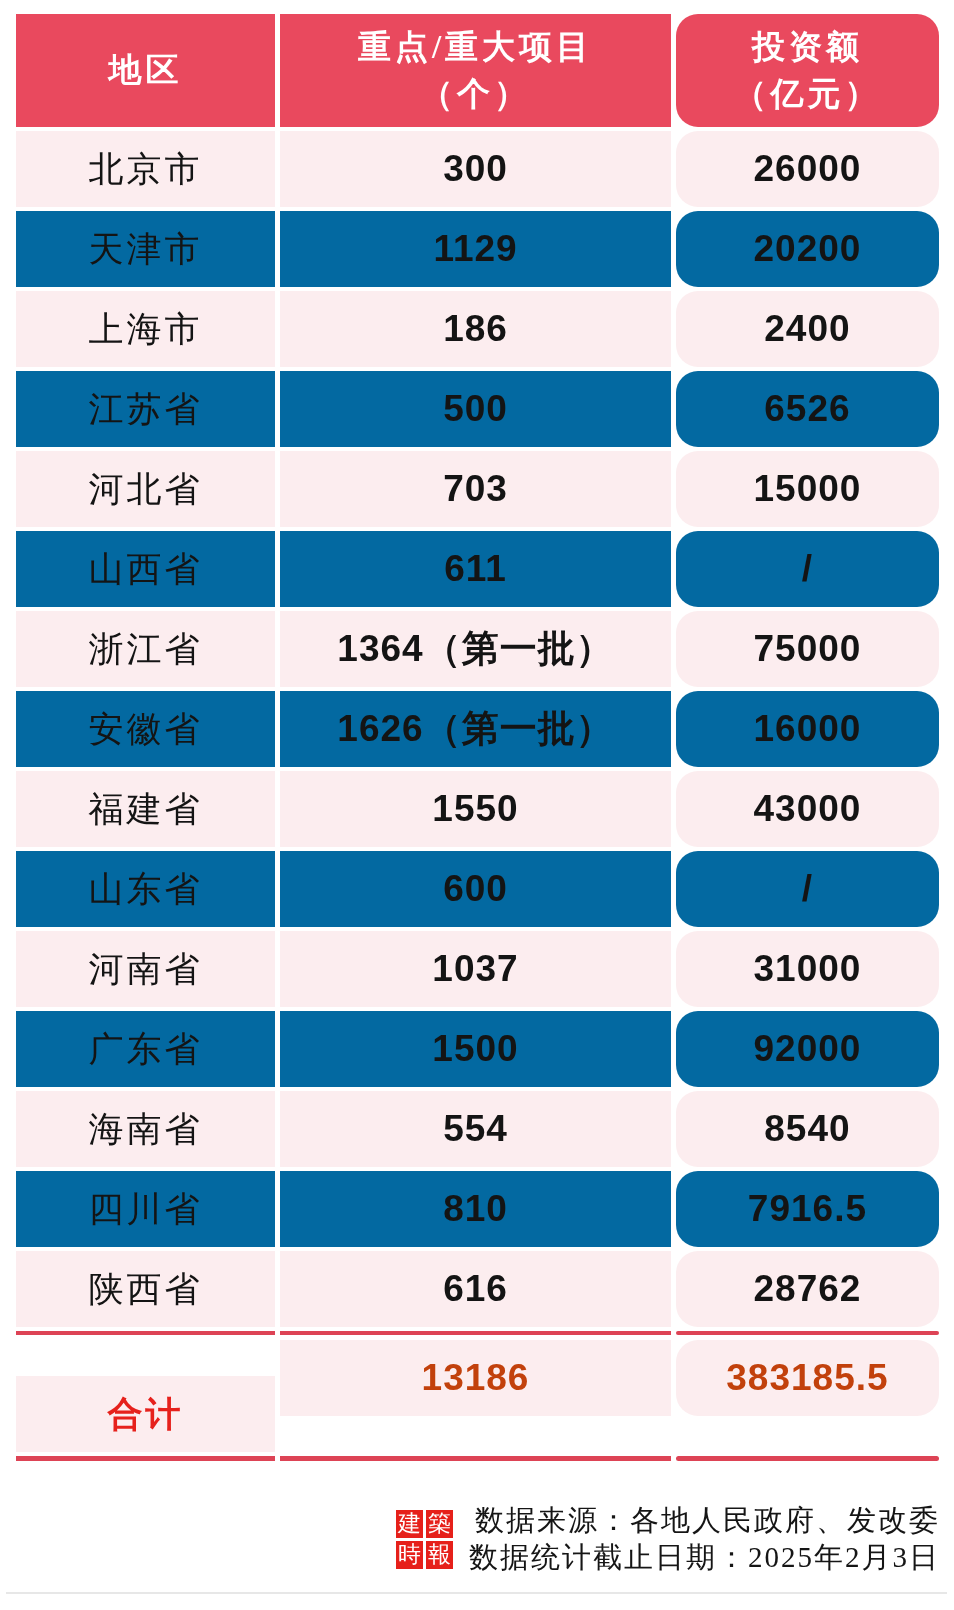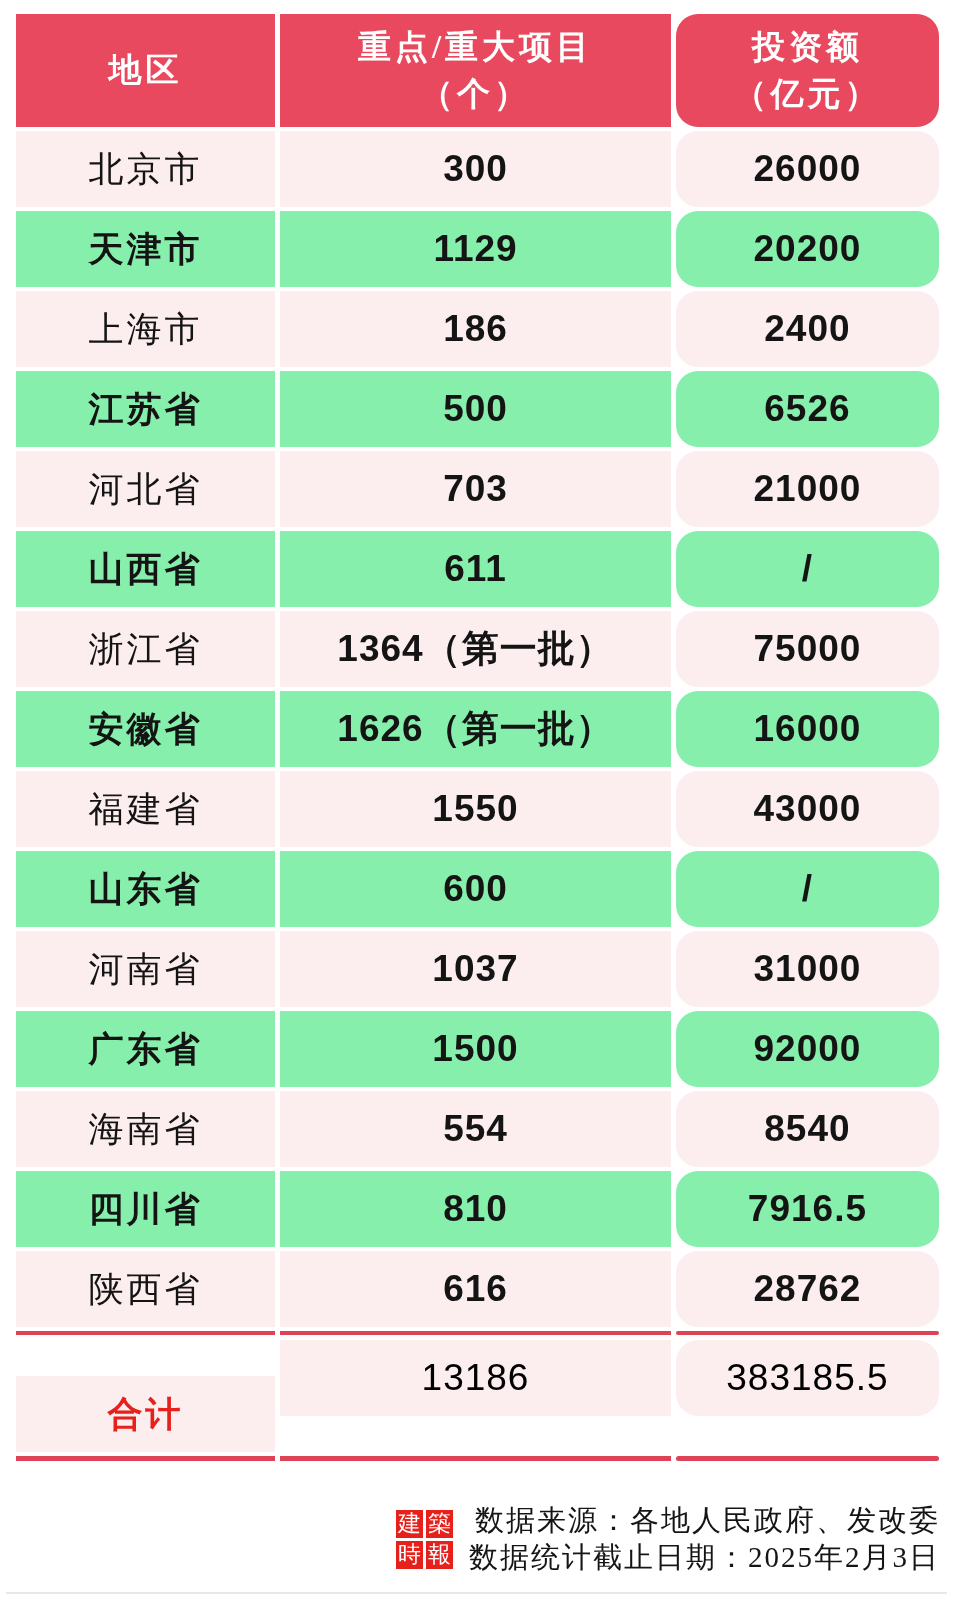--- a/index.html
+++ b/index.html
@@ -10,27 +10,27 @@
   .cell{display:flex;align-items:center;justify-content:center;text-align:center;}
   .c1{width:262px;margin-right:5px;}
   .c2{width:395px;margin-right:5px;}
   .c3{width:266px;border-radius:22px;}
   
   .hrow .cell{height:113px;background:#e9495e;color:#ffffff;flex-direction:column;
               font-size:33px;font-weight:700;letter-spacing:4px;line-height:47px;}
   
   .drow .cell{height:76px;}
   .light .cell{background:#fcedef;}
-  .dark .cell{background:#86efac;font-weight:bold;}
+  .dark .cell{background:#0369a1;}
   .region{font-size:35px;color:#141414;letter-spacing:3px;}
   .num{font-family:"Liberation Sans","DejaVu Sans",sans-serif;font-size:37px;font-weight:600;color:#141414;letter-spacing:1px;}
   
   .trow .cell{height:76px;background:#fcedef;}
   .trow .region{color:#e6211c;font-weight:700;margin-top:36px;}
-  .trow .num{color:#000000;font-weight:400;}
+  .trow .num{color:#c2410c;font-weight:700;}
   
   .rule{display:flex;margin-bottom:5px;}
   .rule .seg{height:4px;background:#dd4355;}
   .rule-bottom .seg{height:5px;}
   .rule-bottom{margin-bottom:0;}
   
   .footer{position:absolute;top:1502px;right:14px;display:flex;align-items:center;}
   .logo{display:grid;grid-template-columns:27px 27px;grid-template-rows:28px 28px;gap:3px;margin-right:16px;}
   .logo .sq{background:#e6201a;color:#ffffff;display:flex;align-items:center;justify-content:center;
             font-size:23px;line-height:28px;}
@@ -77,21 +77,21 @@
 
     <div class="row drow dark">
       <div class="cell c1 region">江苏省</div>
       <div class="cell c2 num">500</div>
       <div class="cell c3 num">6526</div>
     </div>
 
     <div class="row drow light">
       <div class="cell c1 region">河北省</div>
       <div class="cell c2 num">703</div>
-      <div class="cell c3 num">21000</div>
+      <div class="cell c3 num">15000</div>
     </div>
 
     <div class="row drow dark">
       <div class="cell c1 region">山西省</div>
       <div class="cell c2 num">611</div>
       <div class="cell c3 num">/</div>
     </div>
 
     <div class="row drow light">
       <div class="cell c1 region">浙江省</div>

